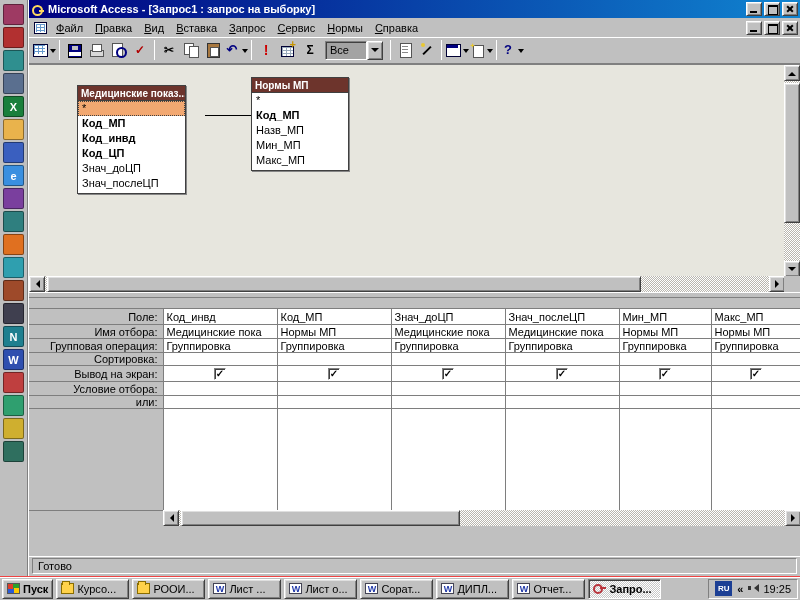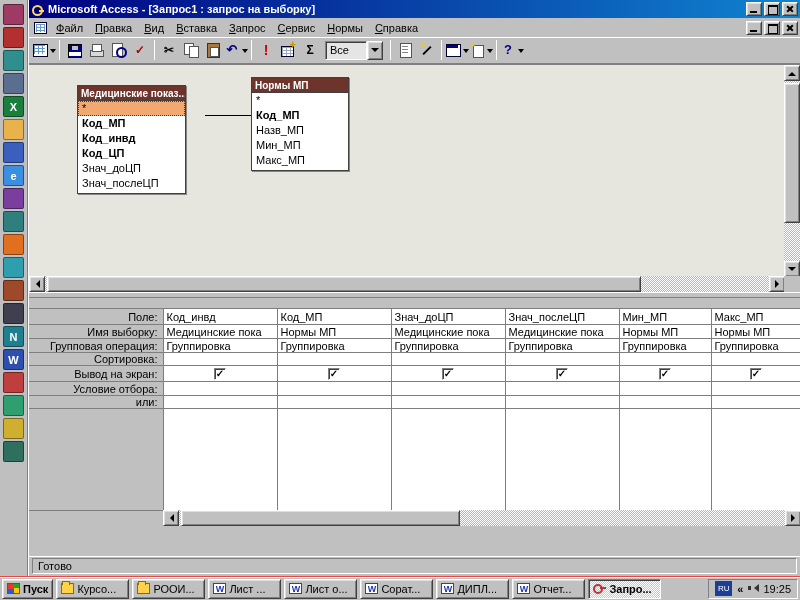--- a/index.html
+++ b/index.html
@@ -1,21 +1,21 @@
 <!DOCTYPE html>
 <html><head>
 <meta charset="utf-8">
 <style>
   *{margin:0;padding:0;box-sizing:border-box}
   html,body{width:800px;height:600px}
   body{font-family:"Liberation Sans",sans-serif;font-size:11px;color:#000;background:#c0c0c0;overflow:hidden;position:relative}
 
   
   .b-out{border:1px solid;border-color:#fff #404040 #404040 #fff;box-shadow:inset 1px 1px 0 #dfdfdf,inset -1px -1px 0 #808080}
-  .b-field{border:1px solid;border-color:#808080 #fff #fff #808080;box-shadow:inset 1px 1px 0 #404040;background:#e5e5e5}
+  .b-field{border:1px solid;border-color:#808080 #fff #fff #808080;box-shadow:inset 1px 1px 0 #404040;background:#a3a3a3}
   .b-thin{border:1px solid;border-color:#808080 #fff #fff #808080}
 
   
   .office-bar{position:absolute;left:0;top:0;width:28px;height:576px;background:#bfbfbf;border-right:1px solid #808080;padding-top:2px}
   .ob{width:21px;height:21px;margin:2px auto;display:flex;align-items:center;justify-content:center;color:#fff;font-weight:bold;font-size:11px;border:1px solid rgba(0,0,0,.4);border-radius:2px}
   .ob1{background:#9e3a63}.ob2{background:#b23030}.ob3{background:#2f8f8f}.ob4{background:#5a6f8f}
   .ob5{background:#1a7f3c}.ob6{background:#e9b34c}.ob7{background:#3a5fbf}.ob8{background:#3a8fe0}
   .ob9{background:#7a3f9e}.ob10{background:#2f7f7f}.ob11{background:#e07020}.ob12{background:#2f9faf}
   .ob13{background:#9e4a2a}.ob14{background:#3f3f4f}.ob15{background:#1f7f8f}.ob16{background:#2f4faf}
   .ob17{background:#bf3f3f}.ob18{background:#2f9f6f}.ob19{background:#cfaf2f}.ob20{background:#2f6f5f}
@@ -139,21 +139,21 @@
   .start{font-weight:bold}
   .flag{width:13px;height:11px;flex:none;border:1px solid #555;background:conic-gradient(#2ba02b 0 25%,#ffc800 25% 50%,#2a5bd7 50% 75%,#e03c28 75%)}
   .ti{width:13px;height:11px;flex:none;position:relative}
   .ti-folder{background:#ffd24a;border:1px solid #8a6d00}
   .ti-folder::before{content:"";position:absolute;left:0;top:-3px;width:6px;height:3px;background:#ffd24a;border:1px solid #8a6d00;border-bottom:none}
   .ti-doc{background:#fff;border:1px solid #445;color:#2038a8;font-weight:bold;font-size:9px;line-height:10px;text-align:center}
   .ti-doc::after{content:"W"}
   .ti-key::before{content:"";position:absolute;left:0;top:1px;width:6px;height:6px;border:2px solid #b8343c;border-radius:50%}
   .ti-key::after{content:"";position:absolute;left:7px;top:4px;width:6px;height:2px;background:#b8343c}
   .tray{margin-left:auto;height:20px;display:flex;align-items:center;gap:5px;padding:0 6px}
-  .lang{width:17px;height:15px;background:#1c3f94;color:#fff;font-size:8px;font-weight:normal;display:flex;align-items:center;justify-content:center}
+  .lang{width:17px;height:15px;background:#1c3f94;color:#fff;font-size:8px;font-weight:bold;display:flex;align-items:center;justify-content:center}
   .chev{font-weight:bold}
   .spk{width:10px;height:9px;position:relative}
   .spk::before{content:"";position:absolute;left:0;top:2px;width:3px;height:4px;background:#333}
   .spk::after{content:"";position:absolute;left:2px;top:0;border:4px solid transparent;border-right:5px solid #333}
   .clock{font-size:11px}
 </style>
 </head>
 <body>
 
 <div class="office-bar">
@@ -378,21 +378,21 @@
           <tr class="r0">
         <td class="lbl">Поле:</td>
         <td>Код_инвд</td>
         <td>Код_МП</td>
         <td>Знач_доЦП</td>
         <td>Знач_послеЦП</td>
         <td>Мин_МП</td>
         <td>Макс_МП</td>
       </tr>
       <tr class="r1">
-        <td class="lbl">Имя выборку:</td>
+        <td class="lbl">Имя отбора:</td>
         <td>Медицинские пока</td>
         <td>Нормы МП</td>
         <td>Медицинские пока</td>
         <td>Медицинские пока</td>
         <td>Нормы МП</td>
         <td>Нормы МП</td>
       </tr>
       <tr class="r2">
         <td class="lbl">Групповая операция:</td>
         <td>Группировка</td>

